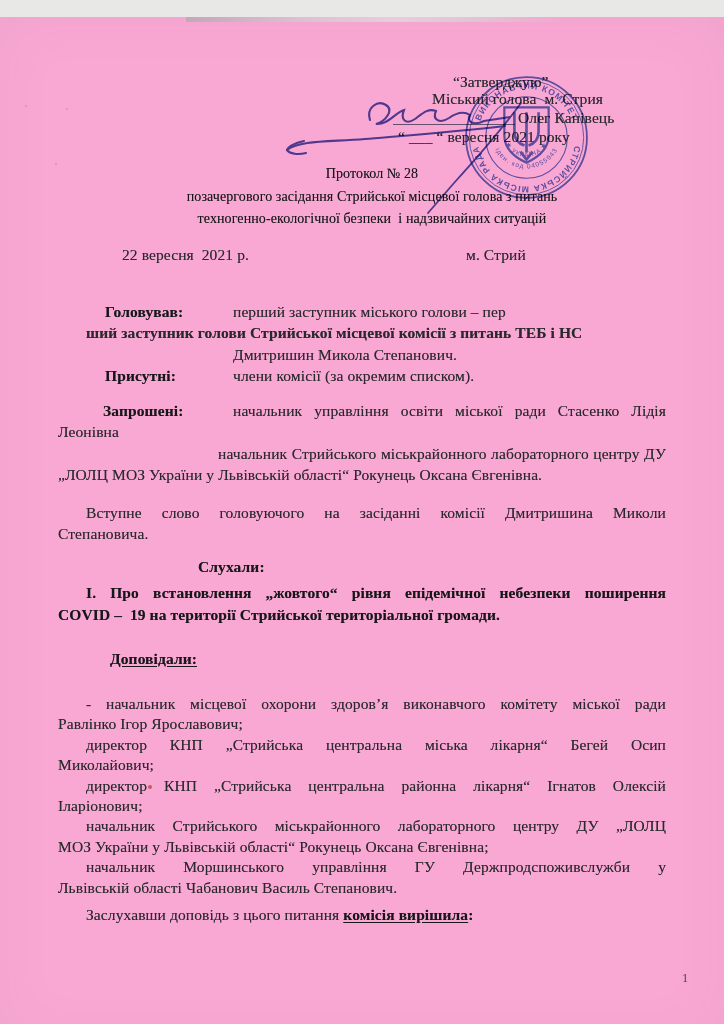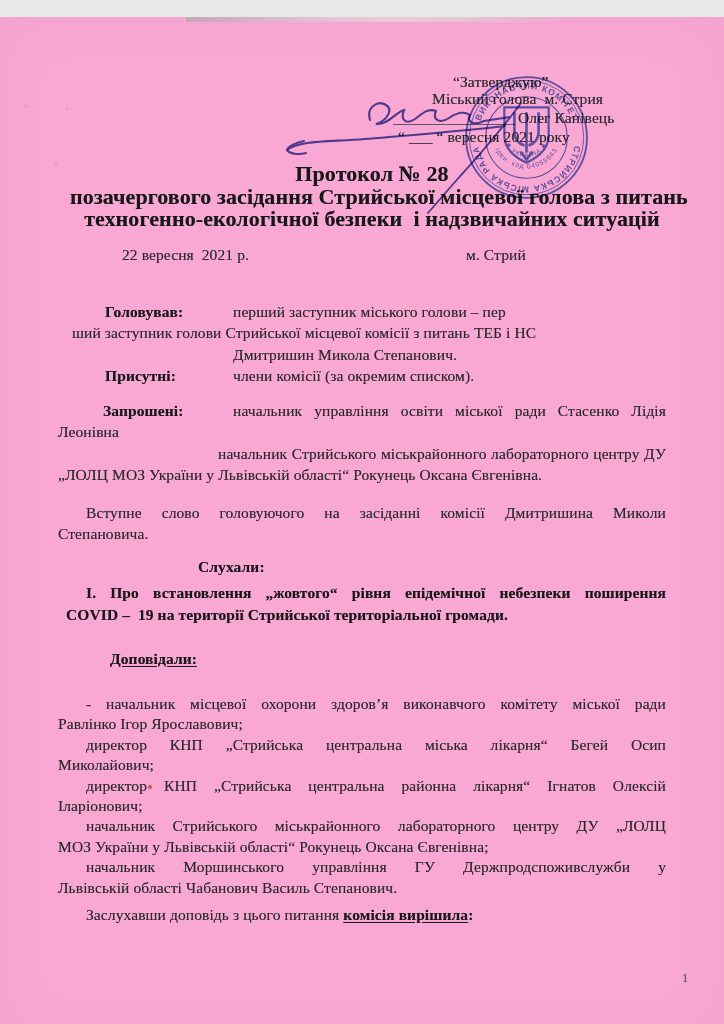--- a/index.html
+++ b/index.html
@@ -11,21 +11,21 @@
   }
   .ln{
     position:absolute;font-size:15.5px;line-height:20px;color:#2a2a2e;
     white-space:pre;letter-spacing:.1px;
     text-shadow:0 0 .6px rgba(50,50,55,.55);
   }
   .b{font-weight:700;color:#17171a;}
   .u{text-decoration:underline;text-underline-offset:2px;}
   .j{white-space:normal;text-align:justify;text-align-last:justify;}
   .ctr{left:70px;width:604px;text-align:center;}
-  .title{font-weight:700;font-size:22px;color:#17171a;}
+  .title{font-weight:400;font-size:14px;color:#17171a;}
   .pgnum{position:absolute;font-size:12.5px;color:#4a4a4e;}
   .sig-line{position:absolute;height:1.4px;background:#3b3b52;opacity:.8;}
   .stamp{position:absolute;mix-blend-mode:multiply;opacity:.82;}
   .sig{position:absolute;mix-blend-mode:multiply;}
   .streak{position:absolute;top:0;left:186px;width:380px;height:5px;opacity:.65;
     background:linear-gradient(90deg,#a9a9a9,#cfcfcf 30%,#e2e2e0 55%,#d6d6d4 75%,rgba(230,230,228,0));}
   .dot-red{position:absolute;left:148px;top:768px;width:4px;height:4px;border-radius:50%;
     background:#b3402f;opacity:.75;}
   .speck{position:absolute;width:2px;height:2px;border-radius:50%;background:#9a9a98;opacity:.6;}
 </style>
@@ -48,38 +48,38 @@
 
   <div class="ln ctr title" style="top:147px;">Протокол № 28</div>
   <div class="ln ctr title" style="top:170px;">позачергового засідання Стрийської місцевої голова з питань</div>
   <div class="ln ctr title" style="top:192px;">техногенно-екологічної безпеки  і надзвичайних ситуацій</div>
 
   <div class="ln" style="left:122px;top:228px;">22 вересня  2021 р.</div>
   <div class="ln" style="left:466px;top:228px;width:200px;">м. Стрий</div>
 
   <div class="ln b" style="left:105px;top:285px;">Головував:</div>
   <div class="ln" style="left:233px;top:285px;">перший заступник міського голови – пер</div>
-  <div class="ln" style="left:72px;top:306px;">ший заступник голови Стрийської місцевої комісії з питань ТЕБ і НС</div>
+  <div class="ln" style="left:86px;top:306px;font-weight:bold;">ший заступник голови Стрийської місцевої комісії з питань ТЕБ і НС</div>
   <div class="ln" style="left:233px;top:328px;">Дмитришин Микола Степанович.</div>
   <div class="ln b" style="left:105px;top:349px;">Присутні:</div>
   <div class="ln" style="left:233px;top:349px;">члени комісії (за окремим списком).</div>
 
   <div class="ln b" style="left:103px;top:384px;">Запрошені:</div>
   <div class="ln j" style="left:233px;top:384px;width:433px;">начальник управління освіти міської ради Стасенко Лідія</div>
   <div class="ln" style="left:58px;top:405px;">Леонівна</div>
   <div class="ln j" style="left:218px;top:427px;width:448px;">начальник Стрийського міськрайонного лабораторного центру ДУ</div>
   <div class="ln" style="left:58px;top:448px;">„ЛОЛЦ МОЗ України у Львівській області“ Рокунець Оксана Євгенівна.</div>
 
   <div class="ln j" style="left:86px;top:486px;width:580px;">Вступне слово головуючого на засіданні комісії Дмитришина Миколи</div>
   <div class="ln" style="left:58px;top:507px;">Степановича.</div>
 
   <div class="ln b" style="left:198px;top:540px;">Слухали:</div>
 
   <div class="ln b j" style="left:86px;top:566px;width:580px;">І. Про встановлення „жовтого“ рівня епідемічної небезпеки поширення</div>
-  <div class="ln b" style="left:66px;top:588px;">COVID –  19 на території Стрийської територіальної громади.</div>
+  <div class="ln b" style="left:58px;top:588px;">COVID –  19 на території Стрийської територіальної громади.</div>
 
   <div class="ln b u" style="left:110px;top:632px;">Доповідали:</div>
 
   <div class="ln j" style="left:86px;top:677px;width:580px;">- начальник місцевої охорони здоров’я виконавчого комітету міської ради</div>
   <div class="ln" style="left:58px;top:697px;">Равлінко Ігор Ярославович;</div>
   <div class="ln j" style="left:86px;top:718px;width:580px;">директор КНП „Стрийська центральна міська лікарня“ Бегей Осип</div>
   <div class="ln" style="left:58px;top:738px;">Миколайович;</div>
   <div class="ln j" style="left:86px;top:759px;width:580px;">директор КНП „Стрийська центральна районна лікарня“  Ігнатов Олексій</div>
   <div class="ln" style="left:58px;top:779px;">Іларіонович;</div>
   <div class="ln j" style="left:86px;top:799px;width:580px;">начальник Стрийського міськрайонного лабораторного центру ДУ „ЛОЛЦ</div>

